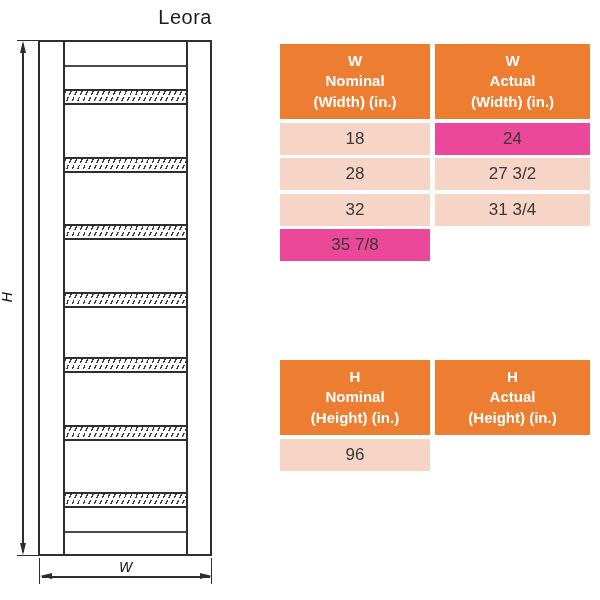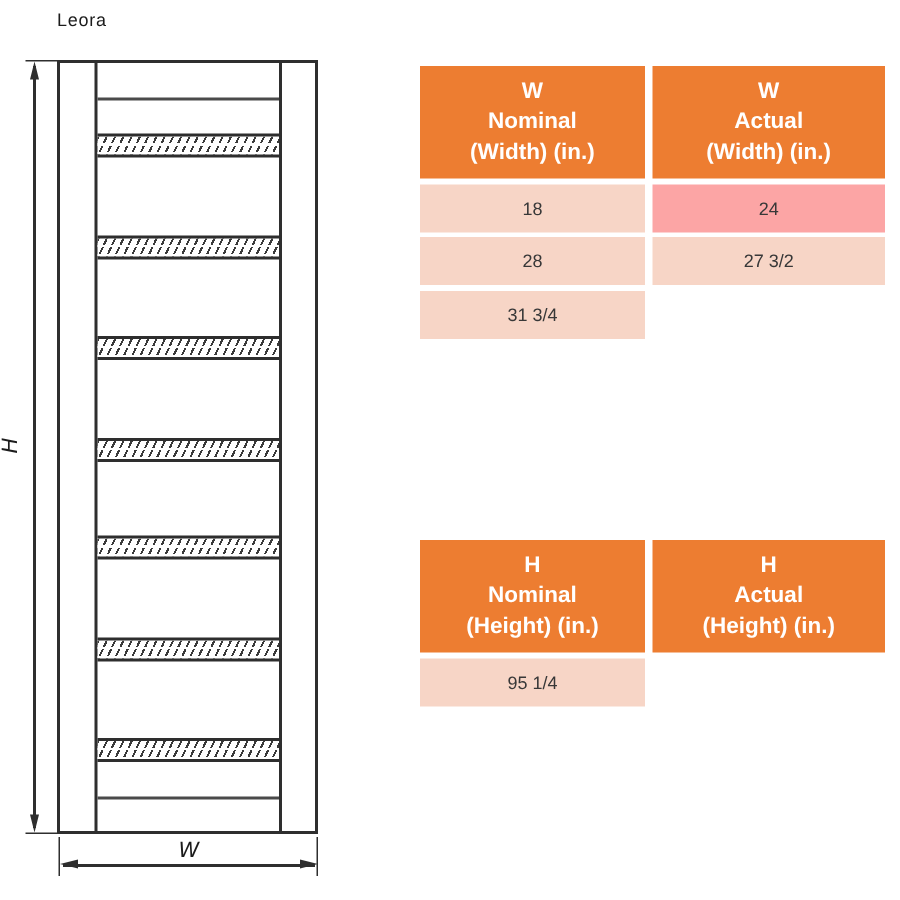--- a/index.html
+++ b/index.html
@@ -4,21 +4,21 @@
 <style>
   html,body { margin:0; padding:0; background:#ffffff; }
   .canvas {
     position:relative; width:600px; height:600px; background:#ffffff;
     font-family:"Liberation Sans", sans-serif; overflow:hidden;
   }
 
   
   .door-title {
     position:absolute; left:38px; top:6px; width:174px;
-    text-align:left; font-size:12px; color:#1c1c1c; letter-spacing:0.5px;
+    text-align:right; font-size:20px; color:#1c1c1c; letter-spacing:0.5px;
   }
   .door {
     position:absolute; left:38px; top:40px; width:174px; height:516px;
     border:2px solid #2e2e2e; box-sizing:border-box; background:#ffffff;
   }
   .stile { position:absolute; top:0; bottom:0; width:2px; background:#2e2e2e; }
   .stile.left  { left:23px; }
   .stile.right { left:146px; }
   .rail { position:absolute; left:25px; width:121px; height:1.6px; background:#4a4a4a; }
   .rail.top    { top:23px; }
@@ -59,24 +59,24 @@
   .spec-table.t1 { top:44px; }
   .spec-table.t2 { top:360px; }
   .th {
     height:75px; background:#ED7D31; color:#ffffff; font-weight:bold;
     font-size:15px; line-height:1.35; display:flex; flex-direction:column;
     justify-content:center; text-align:center;
   }
   .th span { display:block; }
   .td {
     height:32px; display:flex; align-items:center; justify-content:center;
-    font-size:12px; color:#383838;
+    font-size:17px; color:#383838;
   }
   .td.dark  { background:#F7D5C6; }
-  .td.light { background:#fca5a5; }
+  .td.light { background:#ec4899; }
 </style>
 </head>
 <body>
 
 <div class="canvas">
 
   <div class="door-title">Leora</div>
 
   <div class="door">
     <div class="stile left"></div>
@@ -114,30 +114,32 @@
     </div>
     <div class="th">
       <span>W</span>
       <span>Actual</span>
       <span>(Width) (in.)</span>
     </div>
     <div class="td dark">18</div>
     <div class="td light">24</div>
     <div class="td dark">28</div>
     <div class="td dark">27 3/2</div>
+    <div class="td dark">32</div>
     <div class="td dark">31 3/4</div>
+    <div class="td light">35 7/8</div>
   </div>
 
   <div class="spec-table t2">
     <div class="th">
       <span>H</span>
       <span>Nominal</span>
       <span>(Height) (in.)</span>
     </div>
     <div class="th">
       <span>H</span>
       <span>Actual</span>
       <span>(Height) (in.)</span>
     </div>
-    <div class="td dark">95 1/4</div>
+    <div class="td dark">96</div>
   </div>
 
 </div>
 
 </body></html>

